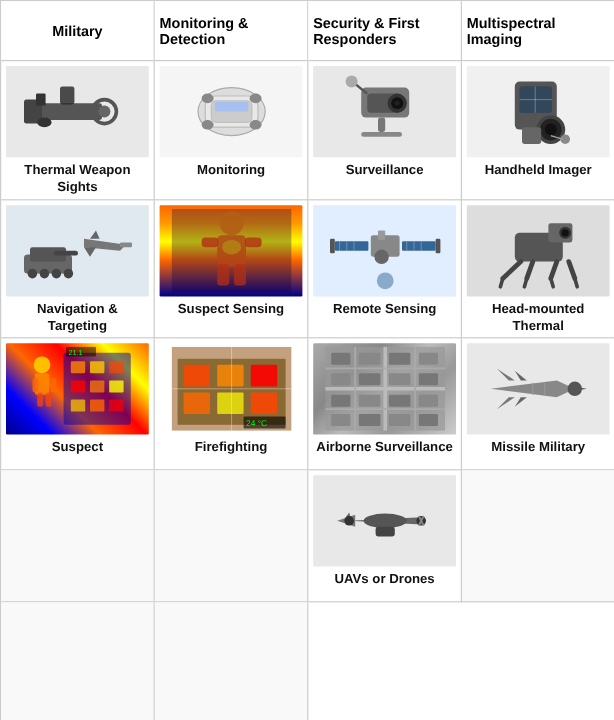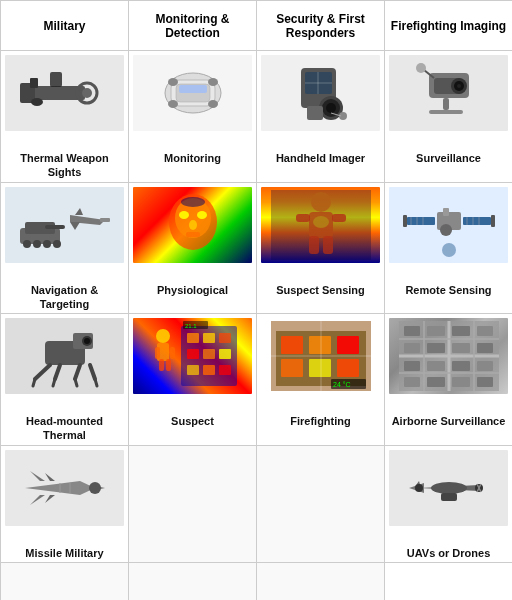--- a/index.html
+++ b/index.html
@@ -16,21 +16,20 @@
       grid-template-columns: 128px 128px 128px 128px;
       width: 512px;
       border-left: 1px solid #ccc;
       border-top: 1px solid #ccc;
     }
 
     .col-header {
       background: #fff;
       border-right: 1px solid #ccc;
       border-bottom: 1px solid #ccc;
-      text-align: center;
       padding: 6px 4px;
       font-weight: bold;
       font-size: 12px;
       min-height: 50px;
       display: flex;
       align-items: center;
       justify-content: center;
     }
 
     .cell {
@@ -50,21 +49,21 @@
       display: flex;
       align-items: center;
       justify-content: center;
       overflow: hidden;
       border-radius: 1px;
     }
 
     .cell-label {
       font-size: 11px;
       text-align: center;
-      margin-top: 20px;
+      margin-top: 4px;
       font-weight: 600;
       color: #111;
       line-height: 1.3;
     }
 
     
     .thermal-face {
       background: linear-gradient(135deg, #ff6600 0%, #ff0000 30%, #ffff00 50%, #00cc00 70%, #000066 100%);
     }
     .thermal-person {
@@ -88,21 +87,21 @@
   <div class="col-header">
     <span>Military</span>
   </div>
   <div class="col-header">
     <span>Monitoring &amp; Detection</span>
   </div>
   <div class="col-header">
     <span>Security &amp; First Responders</span>
   </div>
   <div class="col-header">
-    <span>Firefighting Imaging</span>
+    <span>Multispectral Imaging</span>
   </div>
 
   <div class="cell">
     <div class="cell-image" style="background:#e8e8e8;">
       <svg width="100" height="70" viewBox="0 0 100 70">
 
         <rect x="10" y="28" width="60" height="14" rx="2" fill="#555"></rect>
         <rect x="5" y="25" width="15" height="20" rx="2" fill="#444"></rect>
         <circle cx="72" cy="35" r="10" fill="none" stroke="#555" stroke-width="3"></circle>
         <circle cx="72" cy="35" r="5" fill="#666"></circle>
@@ -124,44 +123,20 @@
 
         <ellipse cx="30" cy="24" rx="5" ry="4" fill="#888"></ellipse>
         <ellipse cx="70" cy="24" rx="5" ry="4" fill="#888"></ellipse>
         <ellipse cx="30" cy="46" rx="5" ry="4" fill="#888"></ellipse>
         <ellipse cx="70" cy="46" rx="5" ry="4" fill="#888"></ellipse>
 
         <rect x="36" y="27" width="28" height="8" rx="2" fill="#99bbff" opacity="0.7"></rect>
       </svg>
     </div>
     <div class="cell-label">Monitoring</div>
-  </div>
-
-  <div class="cell">
-    <div class="cell-image" style="background:#f0f0f0;">
-      <svg width="100" height="70" viewBox="0 0 100 70">
-
-        <rect x="30" y="10" width="35" height="40" rx="4" fill="#555"></rect>
-        <rect x="34" y="14" width="27" height="22" rx="2" fill="#333"></rect>
-
-        <circle cx="60" cy="50" r="12" fill="#444"></circle>
-        <circle cx="60" cy="50" r="9" fill="#222"></circle>
-        <circle cx="60" cy="50" r="5" fill="#111"></circle>
-
-        <rect x="36" y="48" width="16" height="14" rx="2" fill="#666"></rect>
-
-        <rect x="34" y="14" width="27" height="22" rx="2" fill="#336699" opacity="0.4"></rect>
-        <line x1="47" y1="14" x2="47" y2="36" stroke="#fff" stroke-width="0.5" opacity="0.5"></line>
-        <line x1="34" y1="25" x2="61" y2="25" stroke="#fff" stroke-width="0.5" opacity="0.5"></line>
-
-        <circle cx="72" cy="58" r="4" fill="#888"></circle>
-        <line x1="60" y1="55" x2="70" y2="58" stroke="#aaa" stroke-width="1"></line>
-      </svg>
-    </div>
-    <div class="cell-label">Handheld Imager</div>
   </div>
 
   <div class="cell">
     <div class="cell-image" style="background:#e8e8e8;">
       <svg width="100" height="70" viewBox="0 0 100 70">
 
         <rect x="30" y="15" width="40" height="25" rx="4" fill="#777"></rect>
         <rect x="35" y="20" width="28" height="16" rx="3" fill="#555"></rect>
         <circle cx="60" cy="28" r="8" fill="#333"></circle>
         <circle cx="60" cy="28" r="5" fill="#111"></circle>
@@ -169,20 +144,44 @@
         <rect x="44" y="40" width="6" height="12" rx="2" fill="#777"></rect>
         <rect x="30" y="52" width="34" height="4" rx="2" fill="#888"></rect>
         <line x1="25" y1="12" x2="35" y2="20" stroke="#555" stroke-width="2"></line>
         <circle cx="22" cy="10" r="5" fill="#aaa"></circle>
       </svg>
     </div>
     <div class="cell-label">Surveillance</div>
   </div>
 
   <div class="cell">
+    <div class="cell-image" style="background:#f0f0f0;">
+      <svg width="100" height="70" viewBox="0 0 100 70">
+
+        <rect x="30" y="10" width="35" height="40" rx="4" fill="#555"></rect>
+        <rect x="34" y="14" width="27" height="22" rx="2" fill="#333"></rect>
+
+        <circle cx="60" cy="50" r="12" fill="#444"></circle>
+        <circle cx="60" cy="50" r="9" fill="#222"></circle>
+        <circle cx="60" cy="50" r="5" fill="#111"></circle>
+
+        <rect x="36" y="48" width="16" height="14" rx="2" fill="#666"></rect>
+
+        <rect x="34" y="14" width="27" height="22" rx="2" fill="#336699" opacity="0.4"></rect>
+        <line x1="47" y1="14" x2="47" y2="36" stroke="#fff" stroke-width="0.5" opacity="0.5"></line>
+        <line x1="34" y1="25" x2="61" y2="25" stroke="#fff" stroke-width="0.5" opacity="0.5"></line>
+
+        <circle cx="72" cy="58" r="4" fill="#888"></circle>
+        <line x1="60" y1="55" x2="70" y2="58" stroke="#aaa" stroke-width="1"></line>
+      </svg>
+    </div>
+    <div class="cell-label">Handheld Imager</div>
+  </div>
+
+  <div class="cell">
     <div class="cell-image" style="background:#e0e8f0;">
       <svg width="100" height="70" viewBox="0 0 100 70">
 
         <rect x="5" y="38" width="40" height="16" rx="3" fill="#666"></rect>
         <rect x="10" y="32" width="30" height="12" rx="2" fill="#555"></rect>
 
         <rect x="30" y="35" width="20" height="4" rx="2" fill="#444"></rect>
 
         <circle cx="12" cy="54" r="4" fill="#444"></circle>
         <circle cx="22" cy="54" r="4" fill="#444"></circle>
@@ -191,39 +190,20 @@
 
         <path d="M55 25 L90 30 L85 35 L55 32 Z" fill="#777"></path>
         <path d="M60 25 L65 18 L68 25 Z" fill="#666"></path>
         <path d="M55 32 L60 40 L65 32 Z" fill="#666"></path>
         <rect x="85" y="28" width="10" height="4" rx="1" fill="#888"></rect>
       </svg>
     </div>
     <div class="cell-label">Navigation &amp; Targeting</div>
   </div>
 
-  <div class="cell">
-    <div class="cell-image thermal-face">
-      <svg width="100" height="70" viewBox="0 0 100 70">
-
-        <ellipse cx="50" cy="32" rx="24" ry="28" fill="#ff4400" opacity="0.7"></ellipse>
-        <ellipse cx="50" cy="28" rx="18" ry="20" fill="#ff8800" opacity="0.8"></ellipse>
-
-        <ellipse cx="41" cy="25" rx="5" ry="4" fill="#ffff00" opacity="0.9"></ellipse>
-        <ellipse cx="59" cy="25" rx="5" ry="4" fill="#ffff00" opacity="0.9"></ellipse>
-
-        <ellipse cx="50" cy="35" rx="4" ry="5" fill="#ffcc00" opacity="0.8"></ellipse>
-
-        <rect x="43" y="42" width="14" height="5" rx="2" fill="#ff6600" opacity="0.6"></rect>
-
-        <ellipse cx="50" cy="12" rx="12" ry="5" fill="#000066" opacity="0.5"></ellipse>
-      </svg>
-    </div>
-    <div class="cell-label">Physiological</div>
-  </div>
 
   <div class="cell">
     <div class="cell-image thermal-person">
       <svg width="100" height="70" viewBox="0 0 100 70">
 
         <circle cx="50" cy="12" r="10" fill="#ff8800" opacity="0.9"></circle>
 
         <rect x="38" y="22" width="24" height="26" rx="4" fill="#ff6600" opacity="0.85"></rect>
 
         <rect x="25" y="24" width="14" height="8" rx="3" fill="#ff4400" opacity="0.8"></rect>

